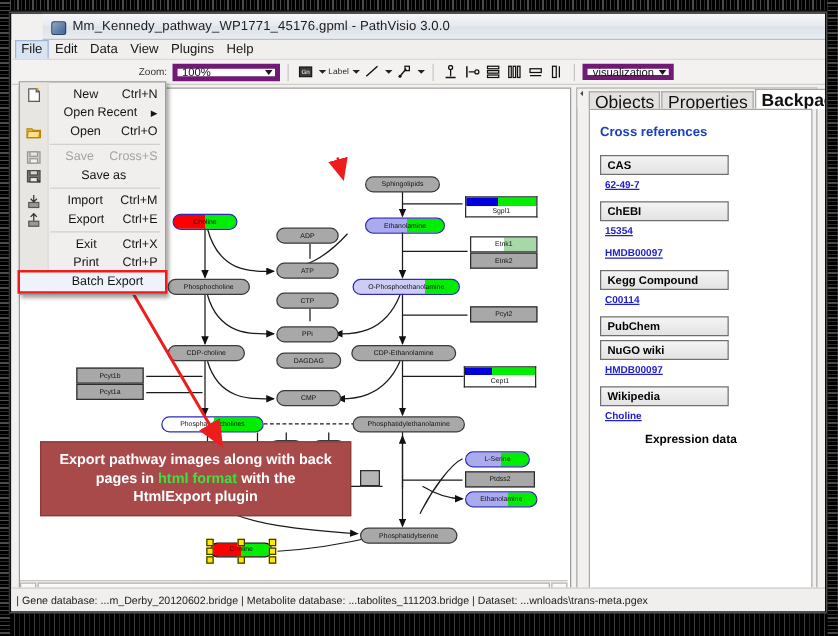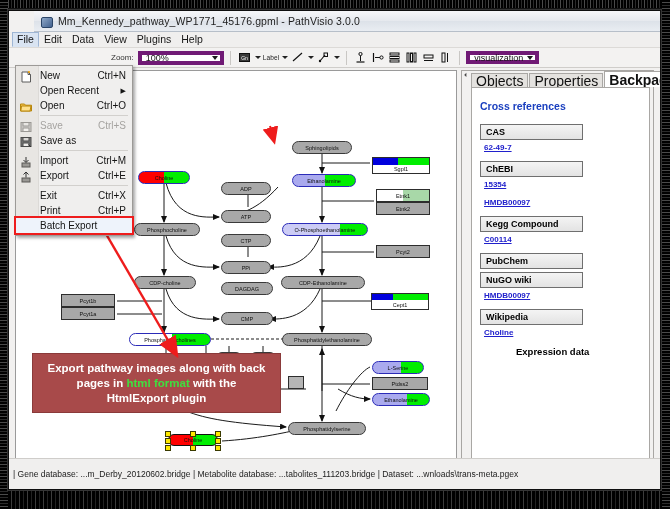--- a/index.html
+++ b/index.html
@@ -130,35 +130,35 @@
     font-weight:bold;font-size:9px;color:#000;padding:2px 5px;margin:0 0 3px 0;
     width:103px;box-sizing:border-box;
   }
   .bp-val{font-size:8px;color:#2020cc;text-decoration:underline;
     font-weight:bold;margin:0 0 9px 4px;}
   .bp-val.plain{color:#111;text-decoration:none;}
   .bp-h2{font-weight:bold;font-size:9.5px;color:#000;margin-top:4px;padding-left:36px;}
 
   
   #statusbar{
-    position:absolute;left:0;bottom:0;width:651px;height:31px;background:#f0efee;
+    position:absolute;left:0;bottom:0;width:651px;height:19px;background:#f0efee;
     border-top:1px solid #cfcdca;display:flex;align-items:center;box-sizing:border-box;
   }
   #statusbar .st{font-size:8.5px;color:#1b1b1b;padding-left:4px;white-space:nowrap;}
 
   
   #filemenu{
     position:absolute;left:0px;top:0px;width:118px;
     background:#f0efee;border:1px solid #9c9a97;
     box-shadow:2px 2px 3px rgba(0,0,0,.35);
     z-index:50;padding:2px 0 2px 0;box-sizing:border-box;
   }
   #filemenu .gutter{position:absolute;left:0;top:0;width:22px;height:100%;
     background:#e8e6e3;border-right:1px solid #dcdad7;}
-  .fm-item{position:relative;display:flex;align-items:center;height:15px;padding-left:24px;z-index:2;}
+  .fm-item{position:relative;display:flex;align-items:center;height:15px;padding-left:24px;z-index:2;text-align:center;}
   .fm-item .ic{position:absolute;left:4px;top:1px;width:13px;height:13px;}
   .fm-item .lbl{font-size:10px;color:#141414;flex:1;}
   .fm-item .acc{font-size:10px;color:#141414;padding-right:6px;}
   .fm-item .sub{font-size:7px;color:#141414;padding-right:6px;}
   .fm-item.disabled .lbl,.fm-item.disabled .acc{color:#a5a3a0;}
   .fm-sep{height:1px;background:#d2d0cd;margin:2px 4px 2px 24px;position:relative;z-index:2;}
   .fm-item.highlight{
     outline:2px solid #ee1c1c;background:#eef3fb;z-index:3;
   }
 
@@ -559,21 +559,21 @@
 
         <div class="fm-item disabled">
           <span class="ic">
             <svg width="12" height="12" viewBox="0 0 12 12">
                 <rect x="1" y="1.5" width="10" height="9" fill="#cfcdca" stroke="#9a9894"></rect>
                 <rect x="3" y="1.5" width="6" height="3.5" fill="#e8e6e3" stroke="#9a9894"></rect>
                 <rect x="3" y="7" width="6" height="3.5" fill="#f2f0ed" stroke="#9a9894"></rect>
               </svg>
           </span>
           <span class="lbl">Save</span>
-          <span class="acc">Ctrl+S</span>
+          <span class="acc">Cross+S</span>
         </div>
 
         <div class="fm-item">
           <span class="ic">
             <svg width="12" height="12" viewBox="0 0 12 12">
                 <rect x="1" y="1.5" width="10" height="9" fill="#7a7a7a" stroke="#4a4a4a"></rect>
                 <rect x="3" y="1.5" width="6" height="3.5" fill="#d8d6d3" stroke="#4a4a4a"></rect>
                 <rect x="3" y="7" width="6" height="3.5" fill="#eeecea" stroke="#4a4a4a"></rect>
                 <path d="M8.5 8.5 l2.5 2.5" stroke="#333"></path>
               </svg>

